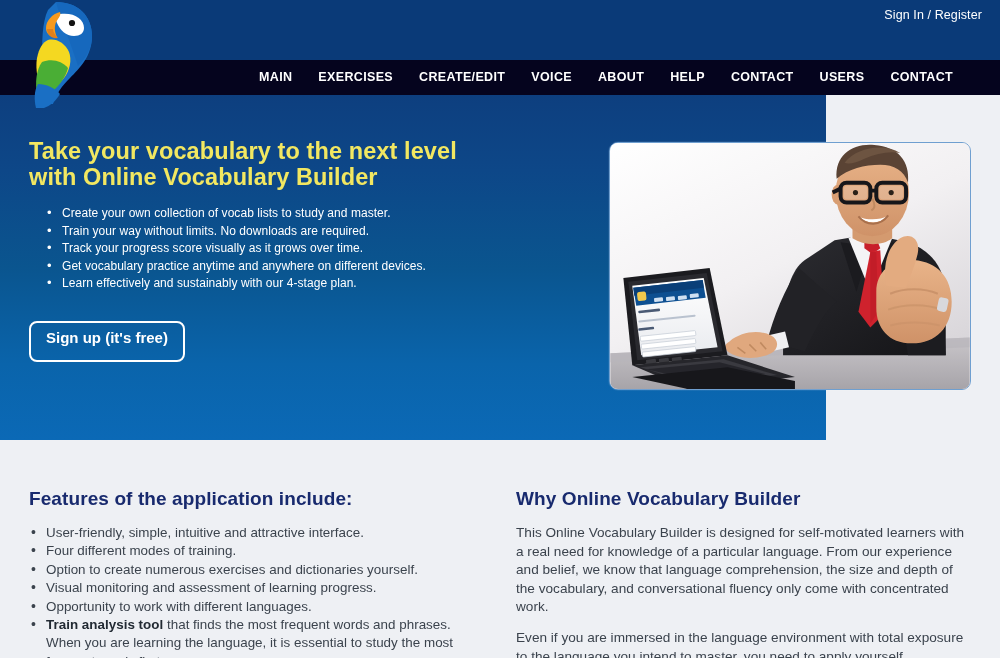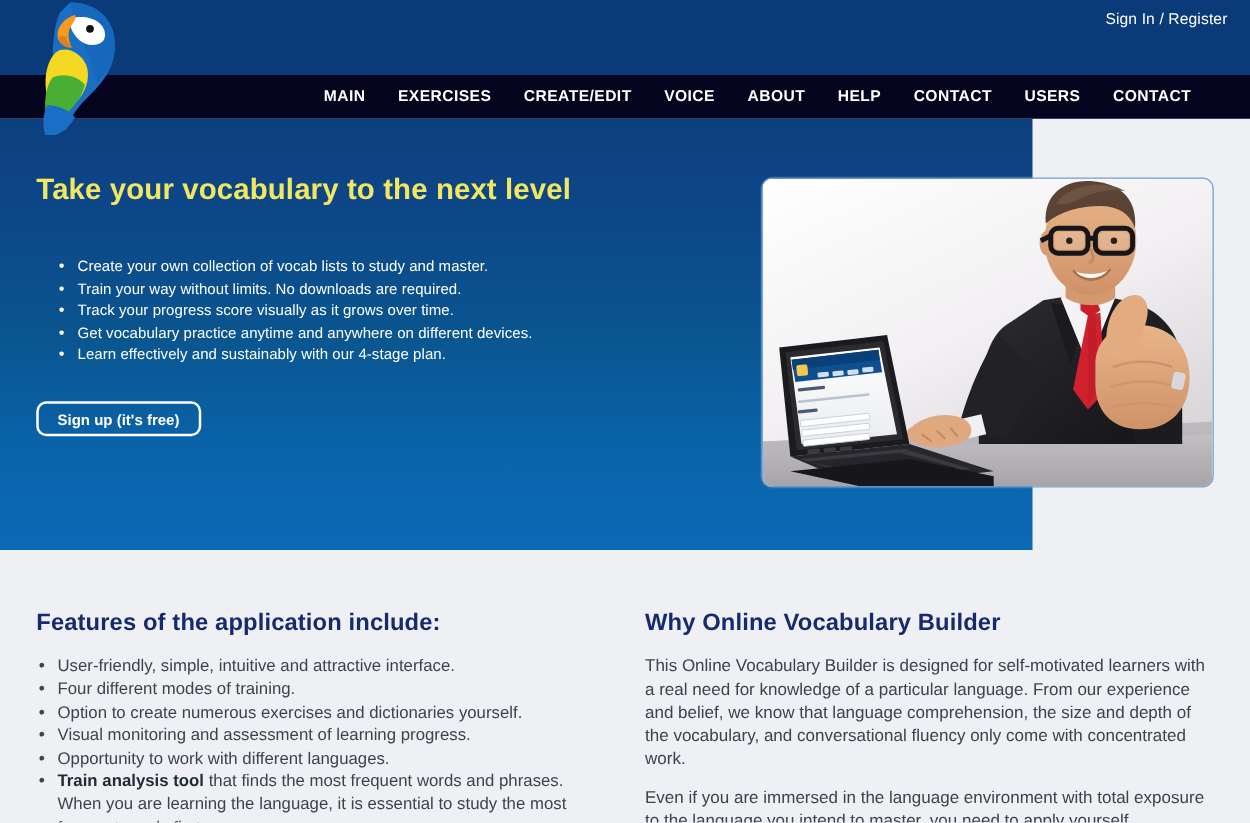--- a/index.html
+++ b/index.html
@@ -70,22 +70,22 @@
     line-height: 17.6px; padding-left: 16px; letter-spacing: .05px;
   }
   .hero-list li:before {
     content: "\2022"; position: absolute; left: 1px; top: -1px;
     color: #ffffff; font-size: 13px;
   }
   .signup-btn {
     position: absolute; left: 29px; top: 226px;
     display: inline-block;
     border: 2px solid #ffffff; border-radius: 8px;
-    color: #ffffff; font-size: 12px; font-weight: bold;
-    padding: 6px 15px 4px 15px;
+    color: #ffffff; font-size: 15px; font-weight: bold;
+    padding: 6px 15px 14px 15px;
     text-decoration: none; background: transparent;
     cursor: pointer; white-space: nowrap;
   }
 
   
   .hero-photo {
     position: absolute; left: 609px; top: 47px;
     width: 362px; height: 248px;
     border-radius: 9px;
     border: 1px solid #6f9fd0;
@@ -183,20 +183,21 @@
 
     <path d="M12 86 C20 86 29 90 34 96 C30 103 24 108 18 110 L10 110 C8 102 8 93 12 86 Z" fill="#1a6fc4"></path>
   </svg>
 </div>
 
 <section class="hero">
   <div class="hero-inner">
 
     <h1 class="hero-title">
       <span>Take your vocabulary to the next level</span><br>
+      <span>with Online Vocabulary Builder</span>
     </h1>
 
     <ul class="hero-list">
       <li>Create your own collection of vocab lists to study and master.</li>
       <li>Train your way without limits. No downloads are required.</li>
       <li>Track your progress score visually as it grows over time.</li>
       <li>Get vocabulary practice anytime and anywhere on different devices.</li>
       <li>Learn effectively and sustainably with our 4-stage plan.</li>
     </ul>
 

